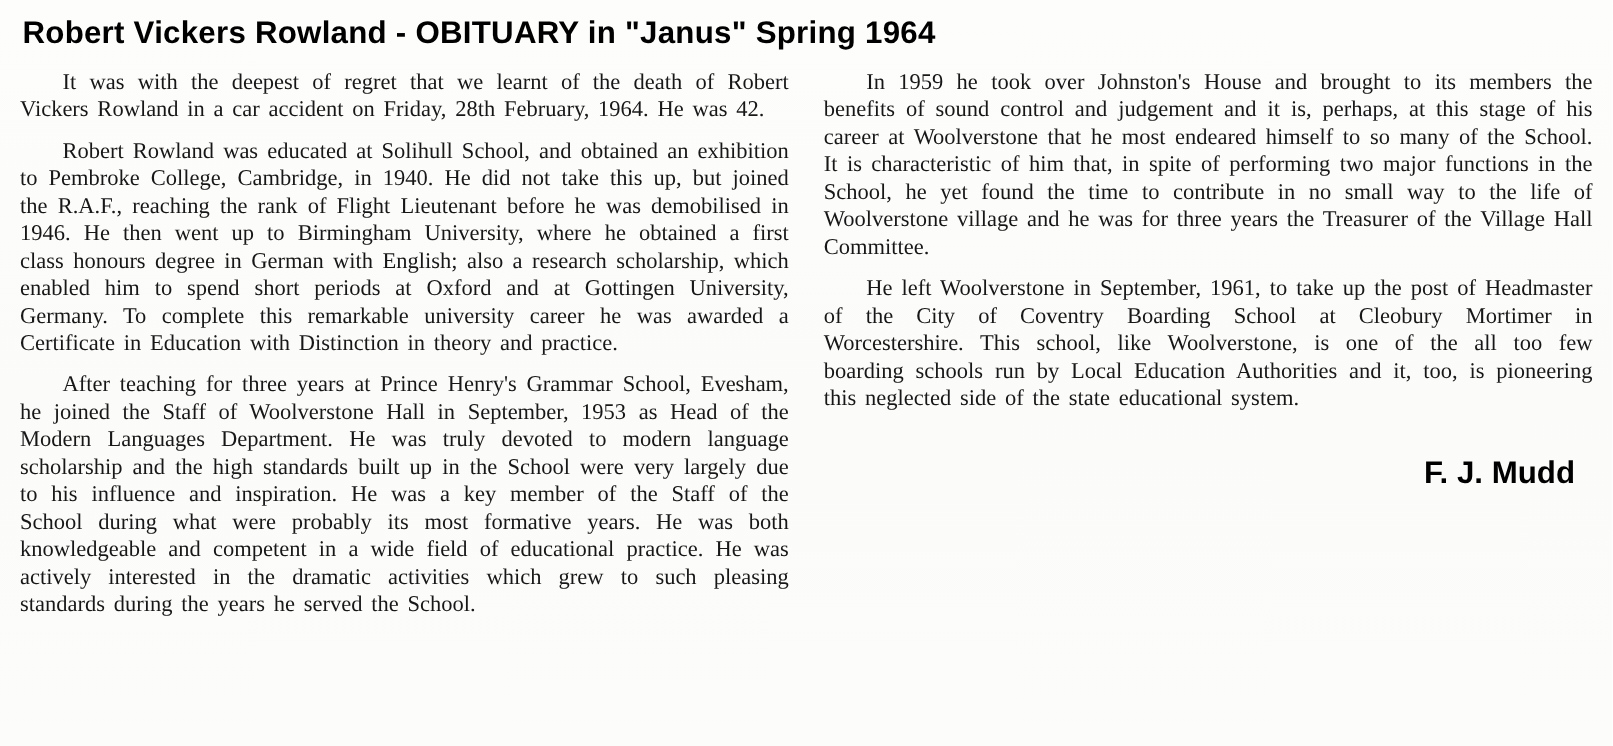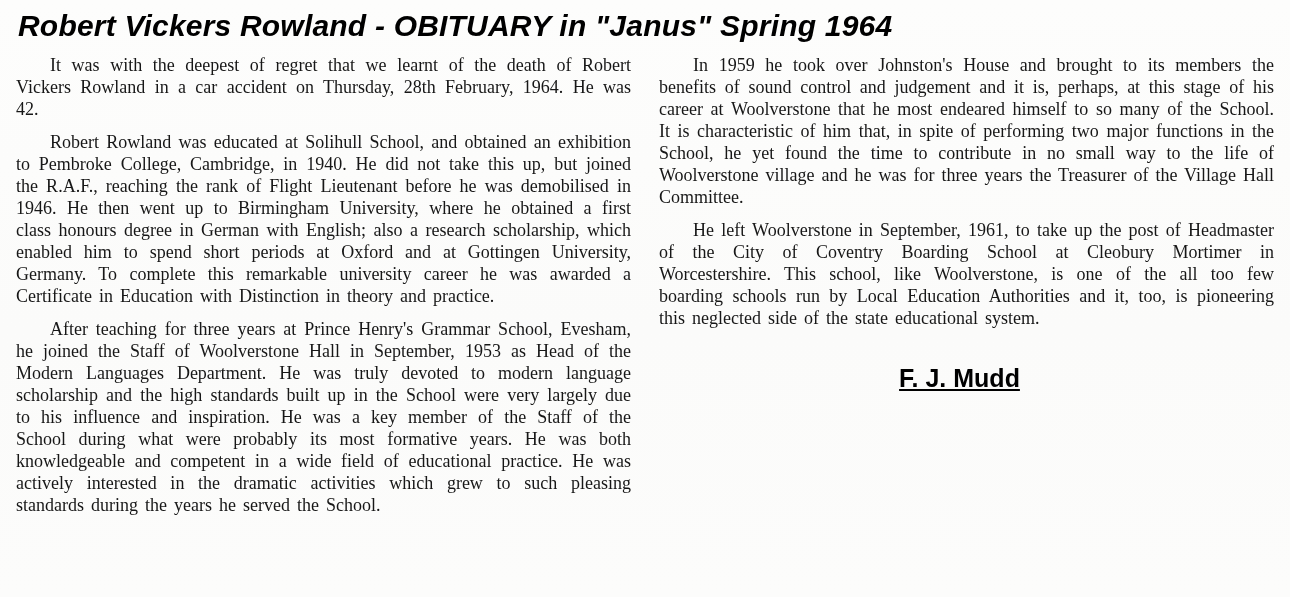--- a/index.html
+++ b/index.html
@@ -12,28 +12,27 @@
     width: 1290px;
     height: 597px;
     background: linear-gradient(180deg, #fdfdfc 0%, #fbfbfa 55%, #fcfcfb 100%);
     overflow: hidden;
     box-sizing: border-box;
     color: #141414;
   }
   .doc-title {
     font-family: "Liberation Sans", sans-serif;
     font-weight: bold;
-    font-size: 30px;
+    font-size: 25px;
     letter-spacing: 0.2px;
     color: #000000;
     margin: 0;
     padding: 12px 0 0 18px;
     line-height: 28px;
     white-space: nowrap;
-    font-style: italic;
   }
   .columns {
     display: flex;
     gap: 28px;
     padding: 14px 16px 0 16px;
     box-sizing: border-box;
   }
   .col {
     flex: 1 1 0;
     min-width: 0;
@@ -46,33 +45,32 @@
     text-indent: 34px;
     word-spacing: 2.5px;
     margin: 0 0 11px 0;
     color: #171717;
   }
   .signature {
     font-family: "Liberation Sans", sans-serif;
     font-weight: bold;
     font-size: 25px;
     color: #000000;
-    text-align: center;
+    text-align: right;
     padding: 24px 14px 0 0;
-    text-decoration: underline;
   }
 </style>
 </head>
 <body>
 
 <div class="page">
   <h1 class="doc-title">Robert Vickers Rowland - OBITUARY in "Janus" Spring 1964</h1>
   <div class="columns">
     <div class="col">
-      <p>It was with the deepest of regret that we learnt of the death of Robert Vickers Rowland in a car accident on Thursday, 28th February, 1964.  He was 42.</p>
+      <p>It was with the deepest of regret that we learnt of the death of Robert Vickers Rowland in a car accident on Friday, 28th February, 1964.  He was 42.</p>
       <p>Robert Rowland was educated at Solihull School, and obtained an exhibition to Pembroke College, Cambridge, in 1940. He did not take this up, but joined the R.A.F., reaching the rank of Flight Lieutenant before he was demobilised in 1946.  He then went up to Birmingham University, where he obtained a first class honours degree in German with English; also a research scholarship, which enabled him to spend short periods at Oxford and at Gottingen University, Germany.  To complete this remarkable university career he was awarded a Certificate in Education with Distinction in theory and practice.</p>
       <p>After teaching for three years at Prince Henry's Grammar School, Evesham, he joined the Staff of Woolverstone Hall in September, 1953 as Head of the Modern Languages Department. He was truly devoted to modern language scholarship and the high standards built up in the School were very largely due to his influence and inspiration.  He was a key member of the Staff of the School during what were probably its most formative years.  He was both knowledgeable and competent in a wide field of educational practice. He was actively interested in the dramatic activities which grew to such pleasing standards during the years he served the School.</p>
     </div>
     <div class="col">
       <p>In 1959 he took over Johnston's House and brought to its members the benefits of sound control and judgement and it is, perhaps, at this stage of his career at Woolverstone that he most endeared himself to so many of the School. It is characteristic of him that, in spite of performing two major functions in the School, he yet found the time to contribute in no small way to the life of Woolverstone village and he was for three years the Treasurer of the Village Hall Committee.</p>
       <p>He left Woolverstone in September, 1961, to take up the post of Headmaster of the City of Coventry Boarding School at Cleobury Mortimer in Worcestershire.  This school, like Woolverstone, is one of the all too few boarding schools run by Local Education Authorities and it, too, is pioneering this neglected side of the state educational system.</p>
       <div class="signature">F. J. Mudd</div>
     </div>
   </div>
 </div>

